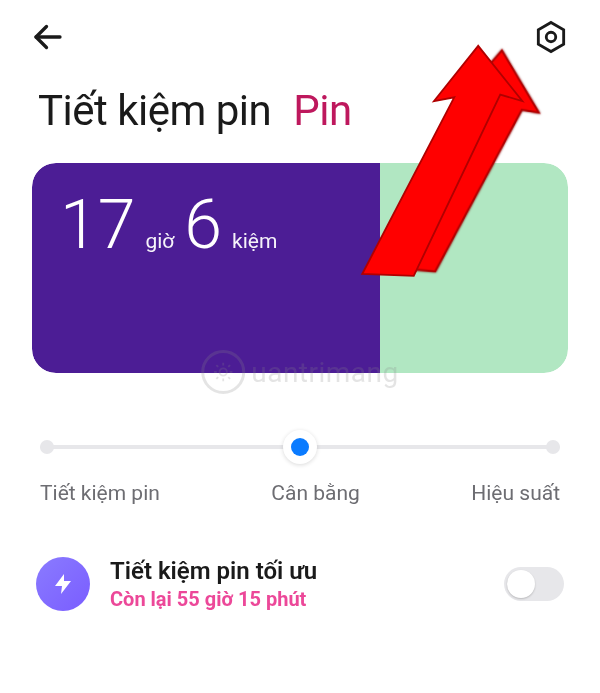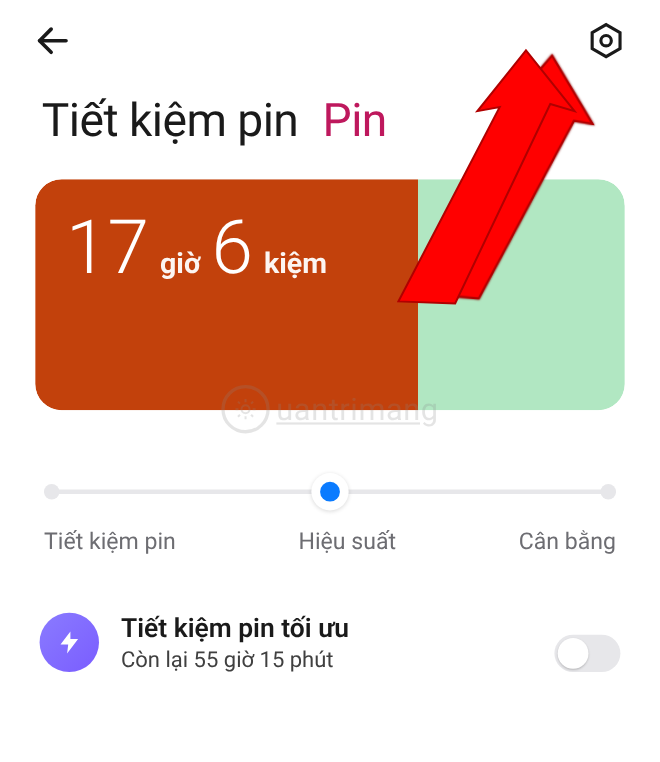--- a/index.html
+++ b/index.html
@@ -37,21 +37,21 @@
   .card {
     margin: 0 32px;
     border-radius: 24px;
     height: 210px;
     position: relative;
     overflow: hidden;
     display: flex;
   }
   .card-left {
     flex: 0 0 65%;
-    background: #c2410c;
+    background: #4c1d95;
     padding: 28px 24px 24px 28px;
     color: #ffffff;
     border-radius: 24px 0 0 24px;
     display: flex;
     flex-direction: column;
     justify-content: space-between;
   }
   .card-right {
     flex: 1;
     background: #b1e7c2;
@@ -61,22 +61,22 @@
     display: flex;
     align-items: baseline;
     gap: 10px;
   }
   .big-num {
     font-size: 68px;
     font-weight: 300;
     line-height: 1;
   }
   .unit {
-    font-size: 26px;
-    font-weight: 700;
+    font-size: 21px;
+    font-weight: 400;
     color: rgba(255,255,255,0.95);
   }
   .status-line {
     font-size: 21px;
     font-weight: 300;
     color: rgba(255,255,255,0.95);
     margin-top: 4px;
   }
   .slider-area {
     margin: 56px 40px 0 40px;
@@ -127,42 +127,43 @@
     display:flex;
     justify-content: space-between;
     margin-top: 16px;
     font-size: 21px;
     color:#6d6d72;
     font-weight:400;
   }
   .opt-row {
     margin: 52px 36px 0 36px;
     display:flex;
-    align-items:flex-end;
+    align-items:center;
     gap: 20px;
   }
   .opt-badge {
     width:54px; height:54px;
     border-radius:50%;
     background: linear-gradient(135deg,#8a7bff,#7a5dff);
     display:flex;
     align-items:center;
     justify-content:center;
     flex-shrink:0;
   }
   .opt-text { flex:1; }
   .opt-title {
     font-size: 24px;
     font-weight:600;
     color:#1a1a1a;
   }
   .opt-sub {
     font-size:20px;
-    color:#404040;
+    color:#ec4899;
     margin-top:2px;
+    font-weight:bold;
   }
   .toggle {
     width:60px; height:34px;
     border-radius:17px;
     background:#e7e7ea;
     position:relative;
     flex-shrink:0;
   }
   .toggle-knob {
     position:absolute;
@@ -191,21 +192,20 @@
     pointer-events:none;
   }
   .wm-circle {
     width:44px;height:44px;border:3px solid #888;border-radius:50%;
     display:flex;align-items:center;justify-content:center;
   }
   .wm-text {
     font-size:28px;
     color:#888;
     letter-spacing:0.5px;
-    text-decoration:underline;
   }
 </style>
 </head>
 <body>
 
 <div class="header">
   <div class="back-icon">
     <svg width="36" height="36" viewBox="0 0 24 24" fill="none" stroke="#1a1a1a" stroke-width="2.2" stroke-linecap="round" stroke-linejoin="round">
       <line x1="20" y1="12" x2="4" y2="12"></line>
       <polyline points="11 5 4 12 11 19"></polyline>
@@ -243,22 +243,22 @@
       <div class="dot"></div>
       <div class="dot"></div>
       <div class="dot"></div>
     </div>
     <div class="thumb">
       <div class="thumb-inner"></div>
     </div>
   </div>
   <div class="slider-labels">
     <span>Tiết kiệm pin</span>
+    <span>Cân bằng</span>
     <span>Hiệu suất</span>
-    <span>Cân bằng</span>
   </div>
 </div>
 
 <div class="opt-row">
   <div class="opt-badge">
     <svg width="24" height="24" viewBox="0 0 24 24" fill="#ffffff">
       <path d="M13 2 L4 14 H11 L10 22 L20 9 H13 Z"></path>
     </svg>
   </div>
   <div class="opt-text">

